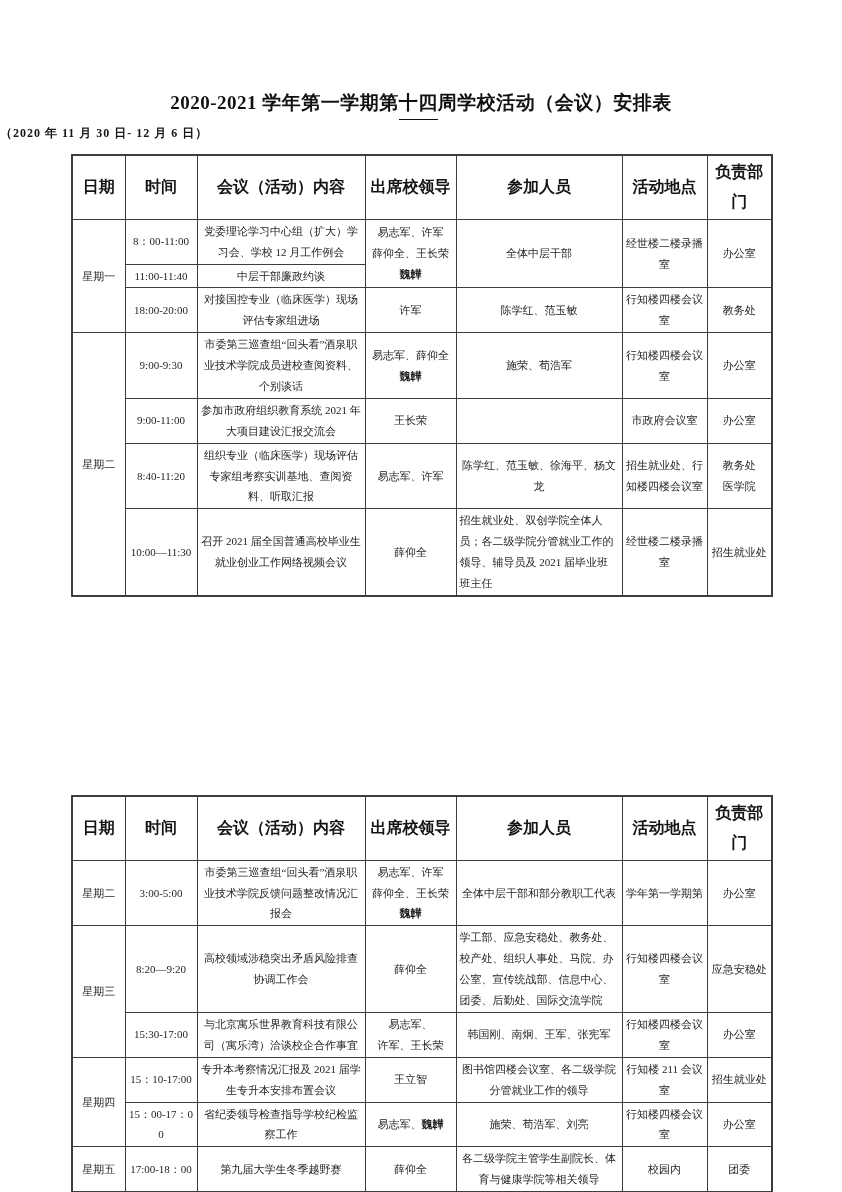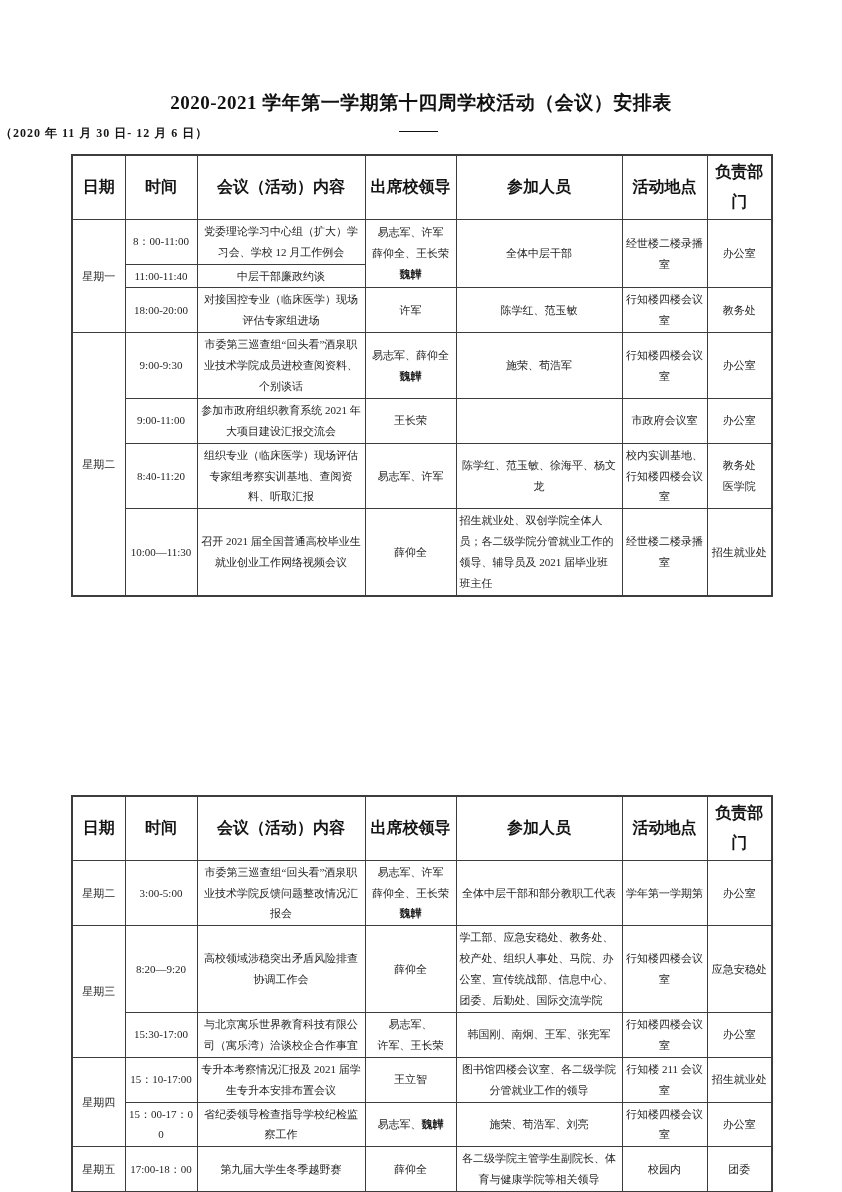--- a/index.html
+++ b/index.html
@@ -6,21 +6,21 @@
   body{
     width:842px;height:1192px;background:#ffffff;
     font-family:"Liberation Serif","DejaVu Serif",serif;
     color:#1e1e1e;position:relative;
   }
   .page{width:842px;height:1192px;overflow:hidden;}
   .title{
     text-align:center;margin:0;padding-top:90px;
     font-size:19px;font-weight:bold;letter-spacing:.5px;color:#111;
   }
-  .title .ul{border-bottom:1.5px solid #111;padding-bottom:18px;}
+  .title .ul{border-bottom:1.5px solid #111;padding-bottom:6px;}
   .subtitle{
     margin:0;padding-top:9px;
     font-size:12px;font-weight:bold;color:#161616;letter-spacing:1px;
   }
   table.sched{
     border-collapse:collapse;table-layout:fixed;
     width:700px;margin-left:71px;
     border:2px solid #3d3d3d;
   }
   #table1{margin-top:12px;}
@@ -109,21 +109,21 @@
           <td>王长荣</td>
           <td></td>
           <td>市政府会议室</td>
           <td>办公室</td>
         </tr>
         <tr style="height: 48px;">
           <td>8:40-11:20</td>
           <td>组织专业（临床医学）现场评估专家组考察实训基地、查阅资料、听取汇报</td>
           <td>易志军、许军</td>
           <td>陈学红、范玉敏、徐海平、杨文龙</td>
-          <td>校内实训基地、行知楼四楼会议室</td>
+          <td>招生就业处、行知楼四楼会议室</td>
           <td>
             <div><span>教务处</span></div>
             <div><span>医学院</span></div>
           </td>
         </tr>
         <tr style="height: 58px;">
           <td>10:00—11:30</td>
           <td>召开 2021 届全国普通高校毕业生就业创业工作网络视频会议</td>
           <td>薛仰全</td>
           <td class="left">招生就业处、双创学院全体人员；各二级学院分管就业工作的领导、辅导员及 2021 届毕业班班主任</td>

